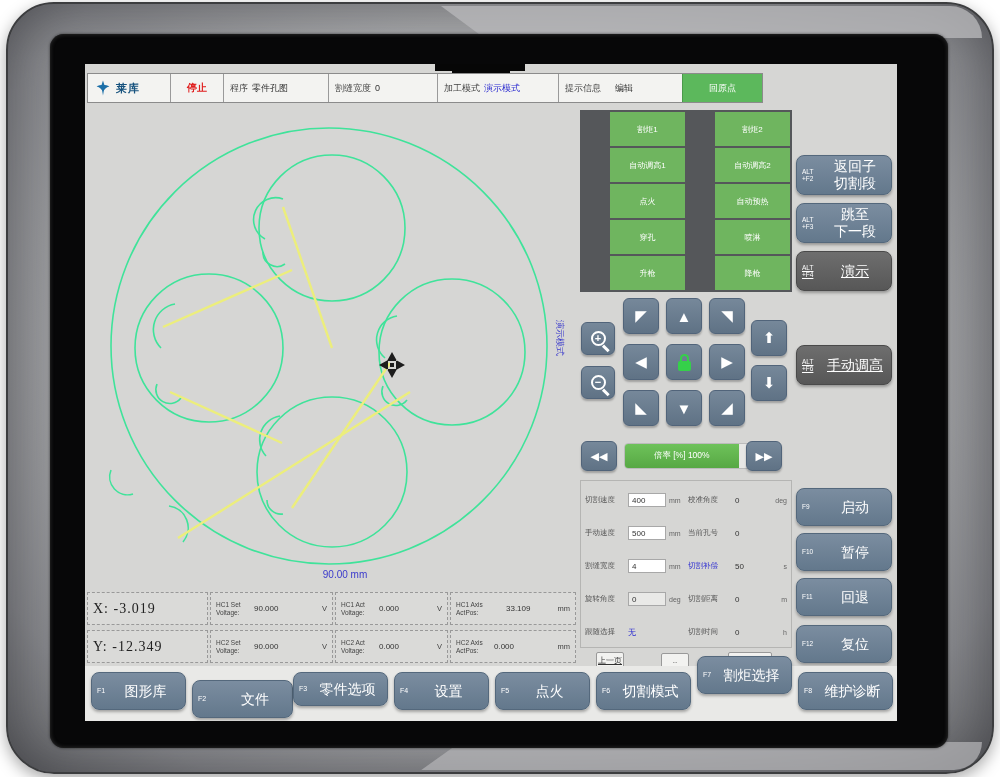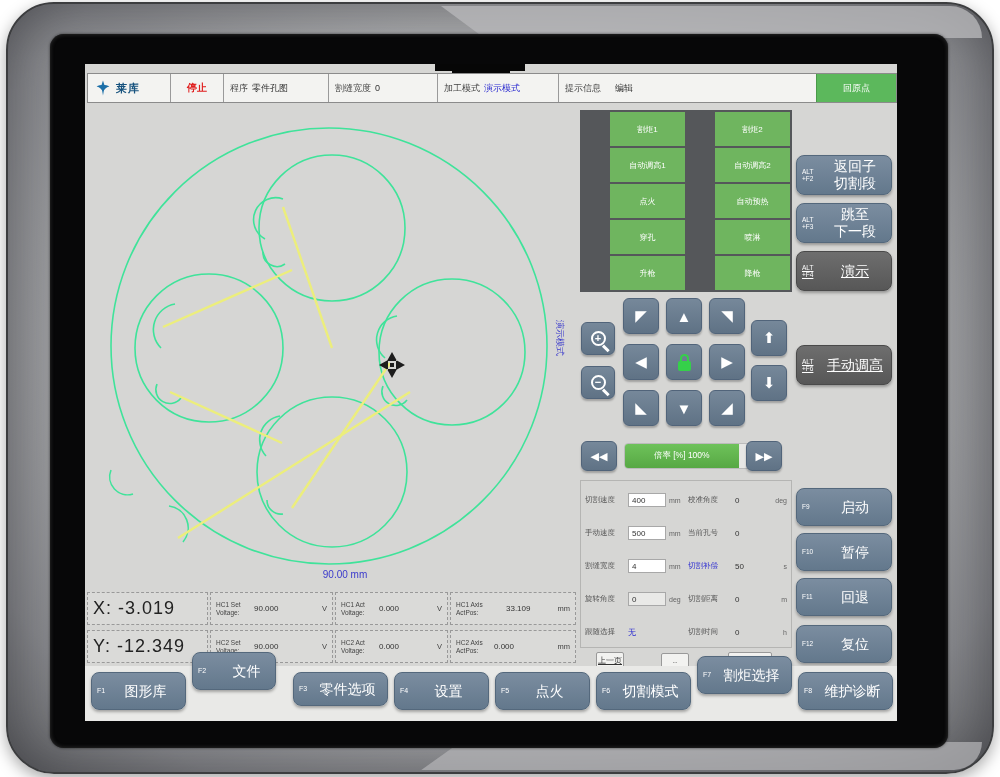--- a/index.html
+++ b/index.html
@@ -15,21 +15,21 @@
     clip-path:polygon(0 0,100% 0,100% 100%,8% 100%);border-radius:0 46px 0 0;opacity:.8;}
   .frame-hl-bottom{position:absolute;left:42%;bottom:2px;width:57%;height:28px;background:#b1b2b4;
     clip-path:polygon(7% 0,100% 0,100% 100%,0 100%);border-radius:0 0 46px 0;opacity:.75;}
   .bezel{position:absolute;left:50px;top:34px;width:898px;height:714px;border-radius:14px;
     background:#070708;box-shadow:inset 0 0 4px #333, 0 0 3px rgba(0,0,0,.6);}
   .screen{position:absolute;left:85px;top:64px;width:812px;height:657px;background:#d6d6d4;overflow:hidden;}
   .notch-wide{position:absolute;left:350px;top:0;width:90px;height:7px;background:#060606;}
   .notch-tab{position:absolute;left:367px;top:0;width:58px;height:17px;background:#060606;border-radius:0 0 6px 6px;}
 
   
-  .menubar{position:absolute;left:2px;top:9px;width:810px;height:30px;background:#f3f3f1;
+  .menubar{position:absolute;left:2px;top:9px;width:676px;height:30px;background:#f3f3f1;
     border:1px solid #8b8b8b;display:flex;align-items:stretch;font-size:9px;color:#333;}
   .mcell{border-right:1px solid #9a9a9a;display:flex;align-items:center;padding:0 6px;gap:4px;}
   .mcell .lbl{color:#444;}
   .mval-blue{color:#2a2ad0;}
   .mval-red{color:#e02020;font-weight:bold;font-size:10px;}
   .brand-text{color:#16527e;font-weight:bold;font-size:11px;letter-spacing:1px;}
   .menu-green{margin-left:auto;width:80px;background:#5cb85c;color:#fff;display:flex;align-items:center;
     justify-content:center;font-size:9px;border-left:1px solid #4a9a4a;cursor:pointer;}
 
   
@@ -76,21 +76,21 @@
   
   .fbtn{position:absolute;border-radius:8px;color:#fff;display:flex;align-items:center;
     padding:2px 5px;cursor:pointer;box-shadow:0 2px 3px rgba(0,0,0,.3);}
   .steel{background:linear-gradient(#7b8da0,#63788c);border:1px solid #54687c;}
   .darkb{background:linear-gradient(#6e6e6e,#575757);border:1px solid #4a4a4a;text-decoration:underline;}
   .fkey{font-size:6.5px;line-height:1.15;white-space:pre-line;width:22px;}
   .flabel{flex:1;text-align:center;font-size:14px;line-height:1.2;white-space:pre-line;}
 
   
   .sbcell{position:absolute;background:#dadad8;border:1px dashed #999;display:flex;align-items:center;padding:0 5px;gap:4px;}
-  .axis-txt{font-size:18px;color:#222;letter-spacing:1px;}
+  .axis-txt{font-size:14px;color:#222;letter-spacing:1px;font-family:Liberation Serif, serif;}
   .vlbl{font-size:6.5px;color:#444;line-height:1.2;white-space:pre-line;width:34px;}
   .vval{font-size:8px;color:#333;flex:1;}
   .vunit{font-size:7.5px;color:#444;text-align:right;}
 
   .bottom-strip{position:absolute;left:0;top:602px;width:812px;height:55px;background:#e9e9e7;}
 </style>
 </head>
 <body>
 
 <div class="stage">
@@ -344,21 +344,21 @@
       <span class="vlbl">HC2 Axis
 ActPos:</span>
       <span class="vval">0.000</span>
       <span class="vunit">mm</span>
     </div>
 
     <div class="fbtn steel" style="left:6px;top:608px;width:95px;height:38px;">
       <span class="fkey" style="width:14px;font-size:7px;">F1</span>
       <span class="flabel">图形库</span>
     </div>
-    <div class="fbtn steel" style="left:107px;top:588px;width:84px;height:38px;gap:11px;">
+    <div class="fbtn steel" style="left:107px;top:616px;width:101px;height:38px;gap:11px;">
       <span class="fkey" style="width:14px;font-size:7px;">F2</span>
       <span class="flabel">文件</span>
     </div>
     <div class="fbtn steel" style="left:208px;top:608px;width:95px;height:34px;">
       <span class="fkey" style="width:14px;font-size:7px;">F3</span>
       <span class="flabel">零件选项</span>
     </div>
     <div class="fbtn steel" style="left:309px;top:608px;width:95px;height:38px;">
       <span class="fkey" style="width:14px;font-size:7px;">F4</span>
       <span class="flabel">设置</span>

